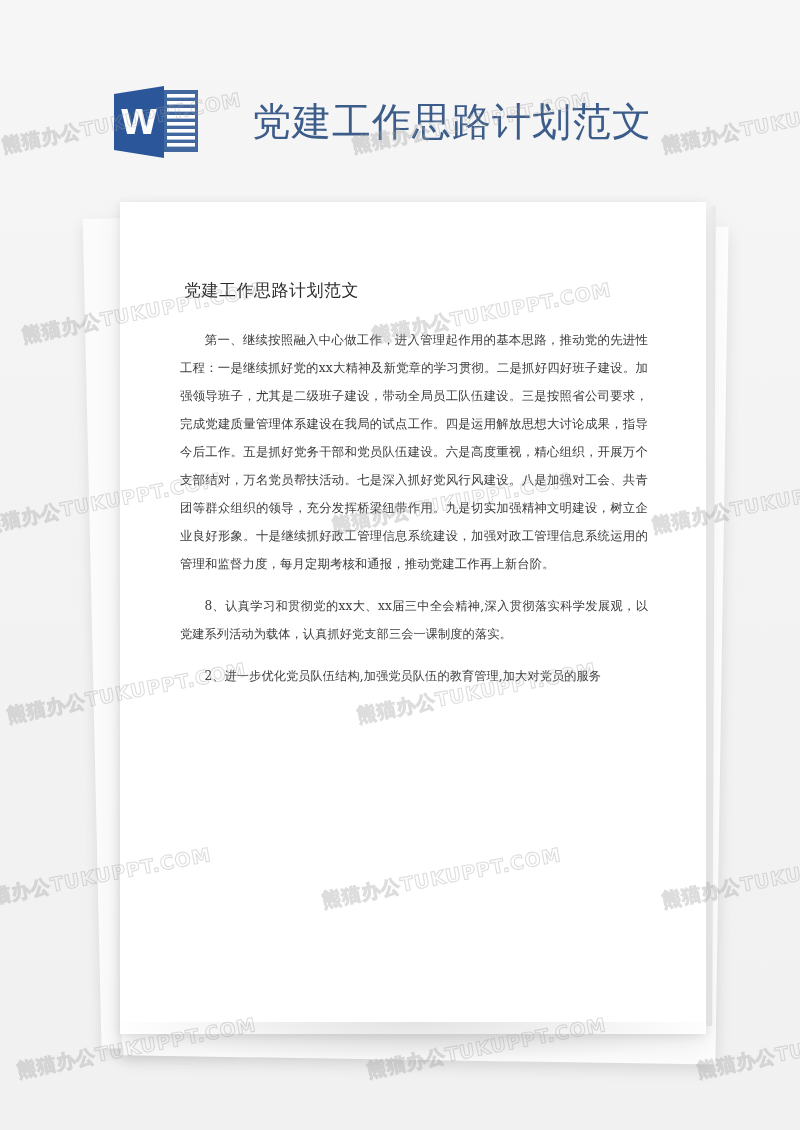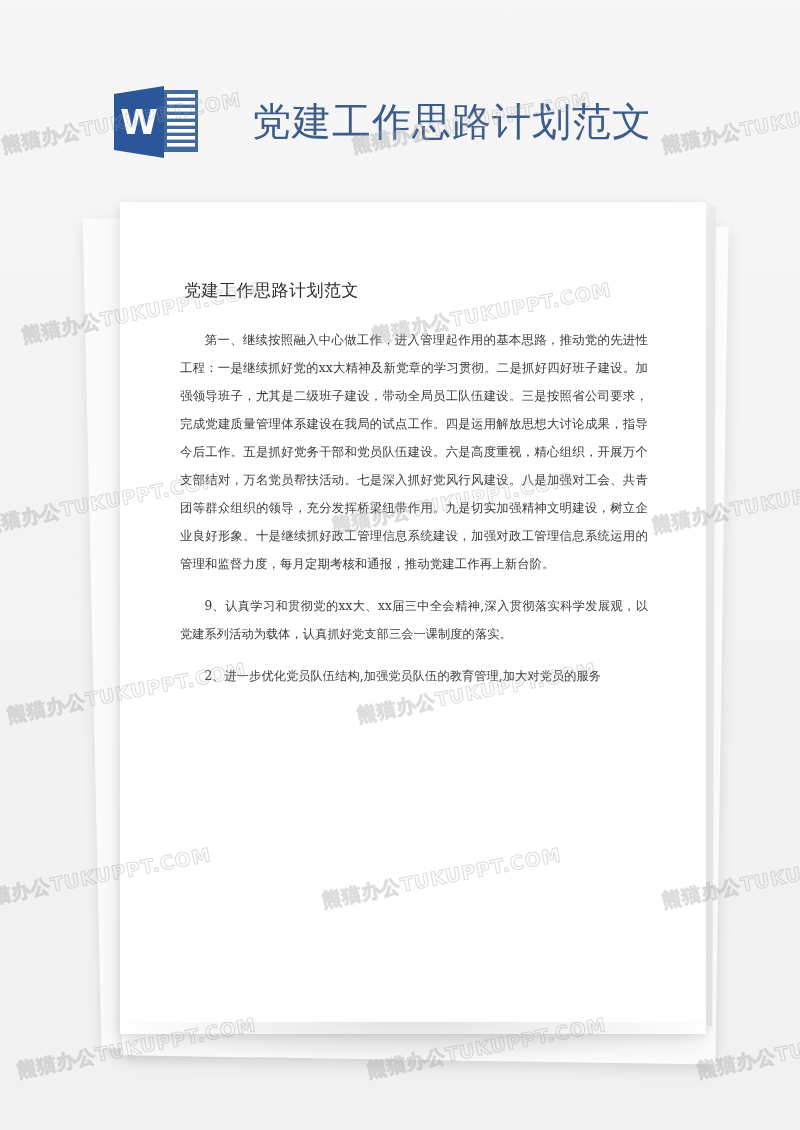--- a/index.html
+++ b/index.html
@@ -196,21 +196,21 @@
     <div class="stack-shadow"></div>
     <div class="sheet-back-left"></div>
     <div class="sheet-back-bottom"></div>
     <div class="sheet-edge-right"></div>
 
     <div class="sheet-main">
       <div class="doc-content">
         <div class="doc-heading">党建工作思路计划范文</div>
         <div class="doc-paras">
           <p class="para">第一、继续按照融入中心做工作，进入管理起作用的基本思路，推动党的先进性工程：一是继续抓好党的xx大精神及新党章的学习贯彻。二是抓好四好班子建设。加强领导班子，尤其是二级班子建设，带动全局员工队伍建设。三是按照省公司要求，完成党建质量管理体系建设在我局的试点工作。四是运用解放思想大讨论成果，指导今后工作。五是抓好党务干部和党员队伍建设。六是高度重视，精心组织，开展万个支部结对，万名党员帮扶活动。七是深入抓好党风行风建设。八是加强对工会、共青团等群众组织的领导，充分发挥桥梁纽带作用。九是切实加强精神文明建设，树立企业良好形象。十是继续抓好政工管理信息系统建设，加强对政工管理信息系统运用的管理和监督力度，每月定期考核和通报，推动党建工作再上新台阶。</p>
-          <p class="para numbered">9、认真学习和贯彻党的xx大、xx届三中全会精神,深入贯彻落实科学发展观，以党建系列活动为载体，认真抓好党支部三会一课制度的落实。</p>
+          <p class="para numbered">8、认真学习和贯彻党的xx大、xx届三中全会精神,深入贯彻落实科学发展观，以党建系列活动为载体，认真抓好党支部三会一课制度的落实。</p>
           <p class="para numbered">2、进一步优化党员队伍结构,加强党员队伍的教育管理,加大对党员的服务</p>
         </div>
       </div>
     </div>
   </div>
 
   <div class="header">
     <div class="word-icon">
       <svg width="88" height="76" viewBox="0 0 88 76" xmlns="http://www.w3.org/2000/svg">
 

